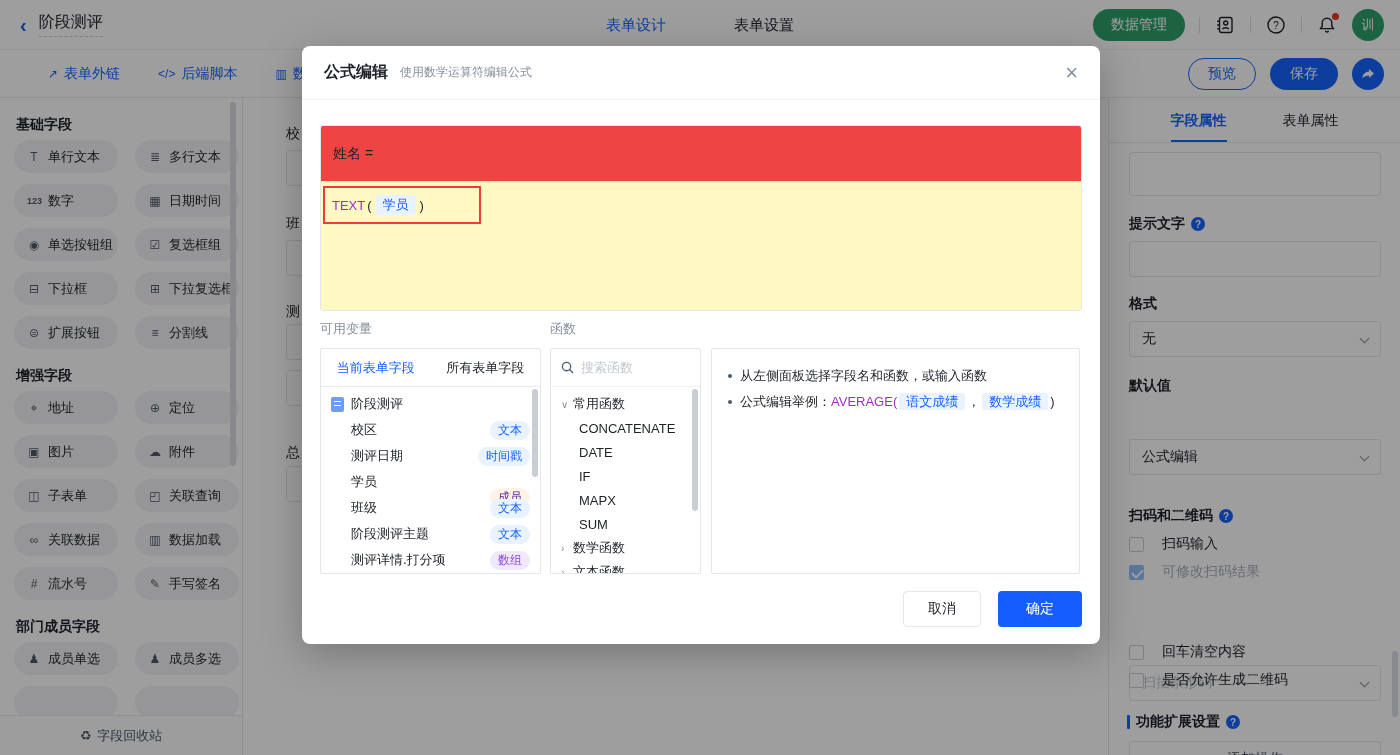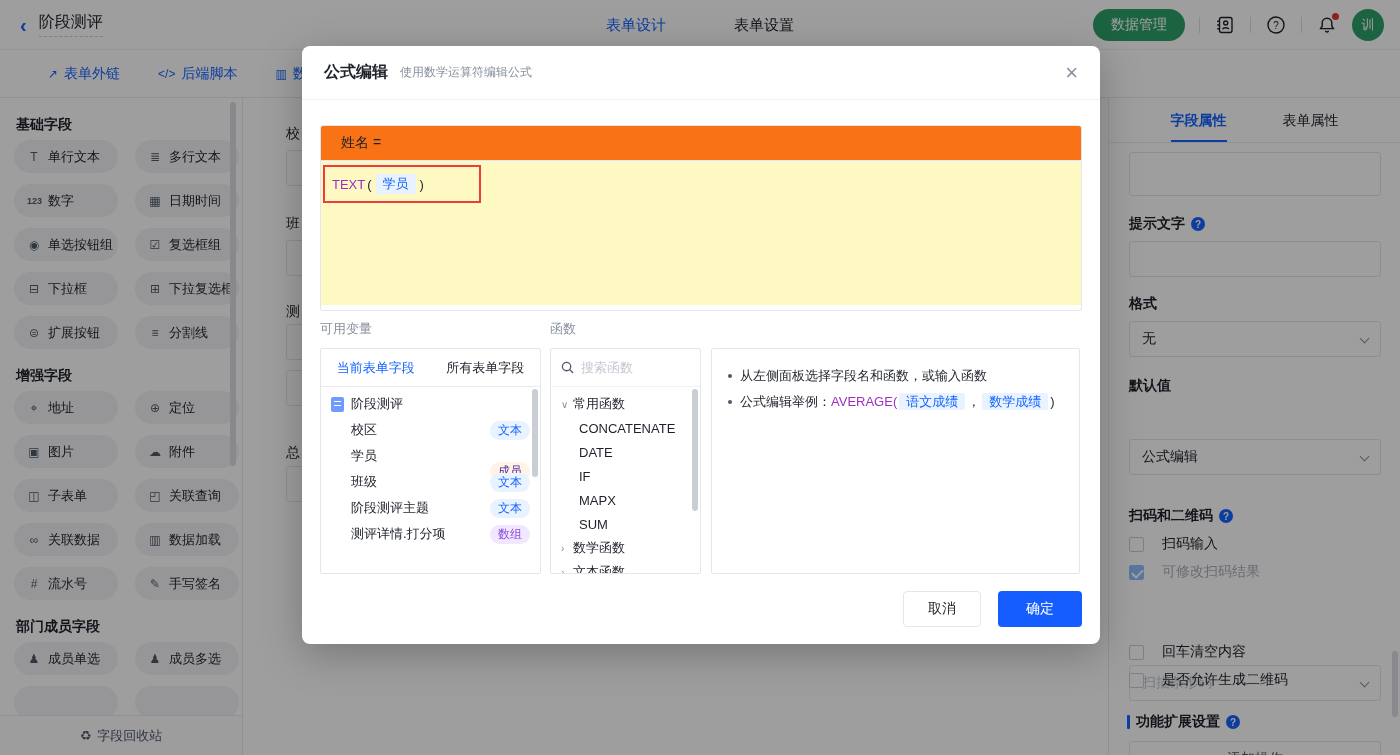--- a/index.html
+++ b/index.html
@@ -74,21 +74,21 @@
   
   .overlay{position:absolute;inset:0;background:rgba(0,0,0,0.38);z-index:10;}
 
   
   .modal{position:absolute;left:302px;top:46px;width:798px;height:598px;background:#fff;border-radius:8px;box-shadow:0 10px 40px rgba(0,0,0,.25);z-index:20;}
   .m-head{height:54px;display:flex;align-items:center;padding:0 22px;border-bottom:1px solid #f0f1f3;}
   .m-title{font-size:16px;font-weight:bold;color:#1d2129;}
   .m-sub{font-size:12px;color:#86909c;margin-left:12px;}
   .m-close{margin-left:auto;font-size:22px;color:#86909c;cursor:pointer;line-height:1;}
   .fx-box{position:absolute;left:18px;top:79px;width:762px;height:186px;border:1px solid #e5e6eb;border-radius:3px;overflow:hidden;}
-  .fx-target{height:35px;background:#f97316;border-bottom:1px solid #d9e8fb;display:flex;align-items:center;padding:0 20px;font-size:14px;color:#1d2129;}
+  .fx-target{height:56px;background:#ef4444;border-bottom:1px solid #d9e8fb;display:flex;align-items:center;padding:0 12px;font-size:14px;color:#1d2129;}
   .fx-body{position:relative;height:144px;background:#fef9c3;}
   .red-box{position:absolute;left:2px;top:4px;width:158px;height:38px;border:2px solid #f03b3b;display:flex;align-items:center;padding-left:7px;}
   .code{font-family:"DejaVu Sans Mono","Liberation Mono",monospace;font-size:13px;color:#1d2129;display:flex;align-items:center;gap:2px;}
   .kw{color:#a12dc4;}
   .chip{background:#e8f3ff;color:#1664ff;font-size:13px;border-radius:2px;padding:1px 7px;margin:0 2px;cursor:pointer;}
   .panel-label{position:absolute;font-size:13px;color:#86909c;}
   .panel{position:absolute;top:302px;border:1px solid #e5e6eb;border-radius:2px;height:226px;background:#fff;overflow:hidden;}
   .vars{left:18px;width:221px;}
   .vtabs{height:38px;display:flex;align-items:center;justify-content:space-around;border-bottom:1px solid #e9eaee;font-size:13px;}
   .vtab{color:#1d2129;cursor:pointer;}
@@ -168,20 +168,29 @@
       </span>
       <span class="tlink">
         <span class="ic">&lt;/&gt;</span>
         <span>后端脚本</span>
       </span>
       <span class="tlink">
         <span class="ic">▥</span>
         <span>数据权限</span>
       </span>
     </div>
+    <div class="tool-right">
+      <button class="btn-preview">预览</button>
+      <button class="btn-save">保存</button>
+      <button class="btn-share">
+        <svg width="16" height="16" viewBox="0 0 16 16">
+            <path d="M9 3v2.6C4.6 5.8 2.6 9.2 2.4 12.6 4 10.4 6.3 9.4 9 9.4V12l5-4.5L9 3z" fill="#fff"></path>
+          </svg>
+      </button>
+    </div>
   </div>
 
   <aside class="sidebar">
     <div class="sec-title">基础字段</div>
     <div class="pill-grid">
       <div class="pill">
           <span class="ic">T</span>
           <span>单行文本</span>
         </div>
       <div class="pill">
@@ -396,20 +405,24 @@
     <div class="vlist">
       <div class="vrow">
         <span class="vroot-ic"></span>
         <span>阶段测评</span>
       </div>
       <div class="vrow">
           <span class="name">校区</span>
           <span class="badge blue">文本</span>
         </div>
       <div class="vrow">
+          <span class="name">测评日期</span>
+          <span class="badge blue">时间戳</span>
+        </div>
+      <div class="vrow">
           <span class="name">学员</span>
           <span class="badge orange">成员</span>
         </div>
       <div class="vrow">
           <span class="name">班级</span>
           <span class="badge blue">文本</span>
         </div>
       <div class="vrow">
           <span class="name">阶段测评主题</span>
           <span class="badge blue">文本</span>

